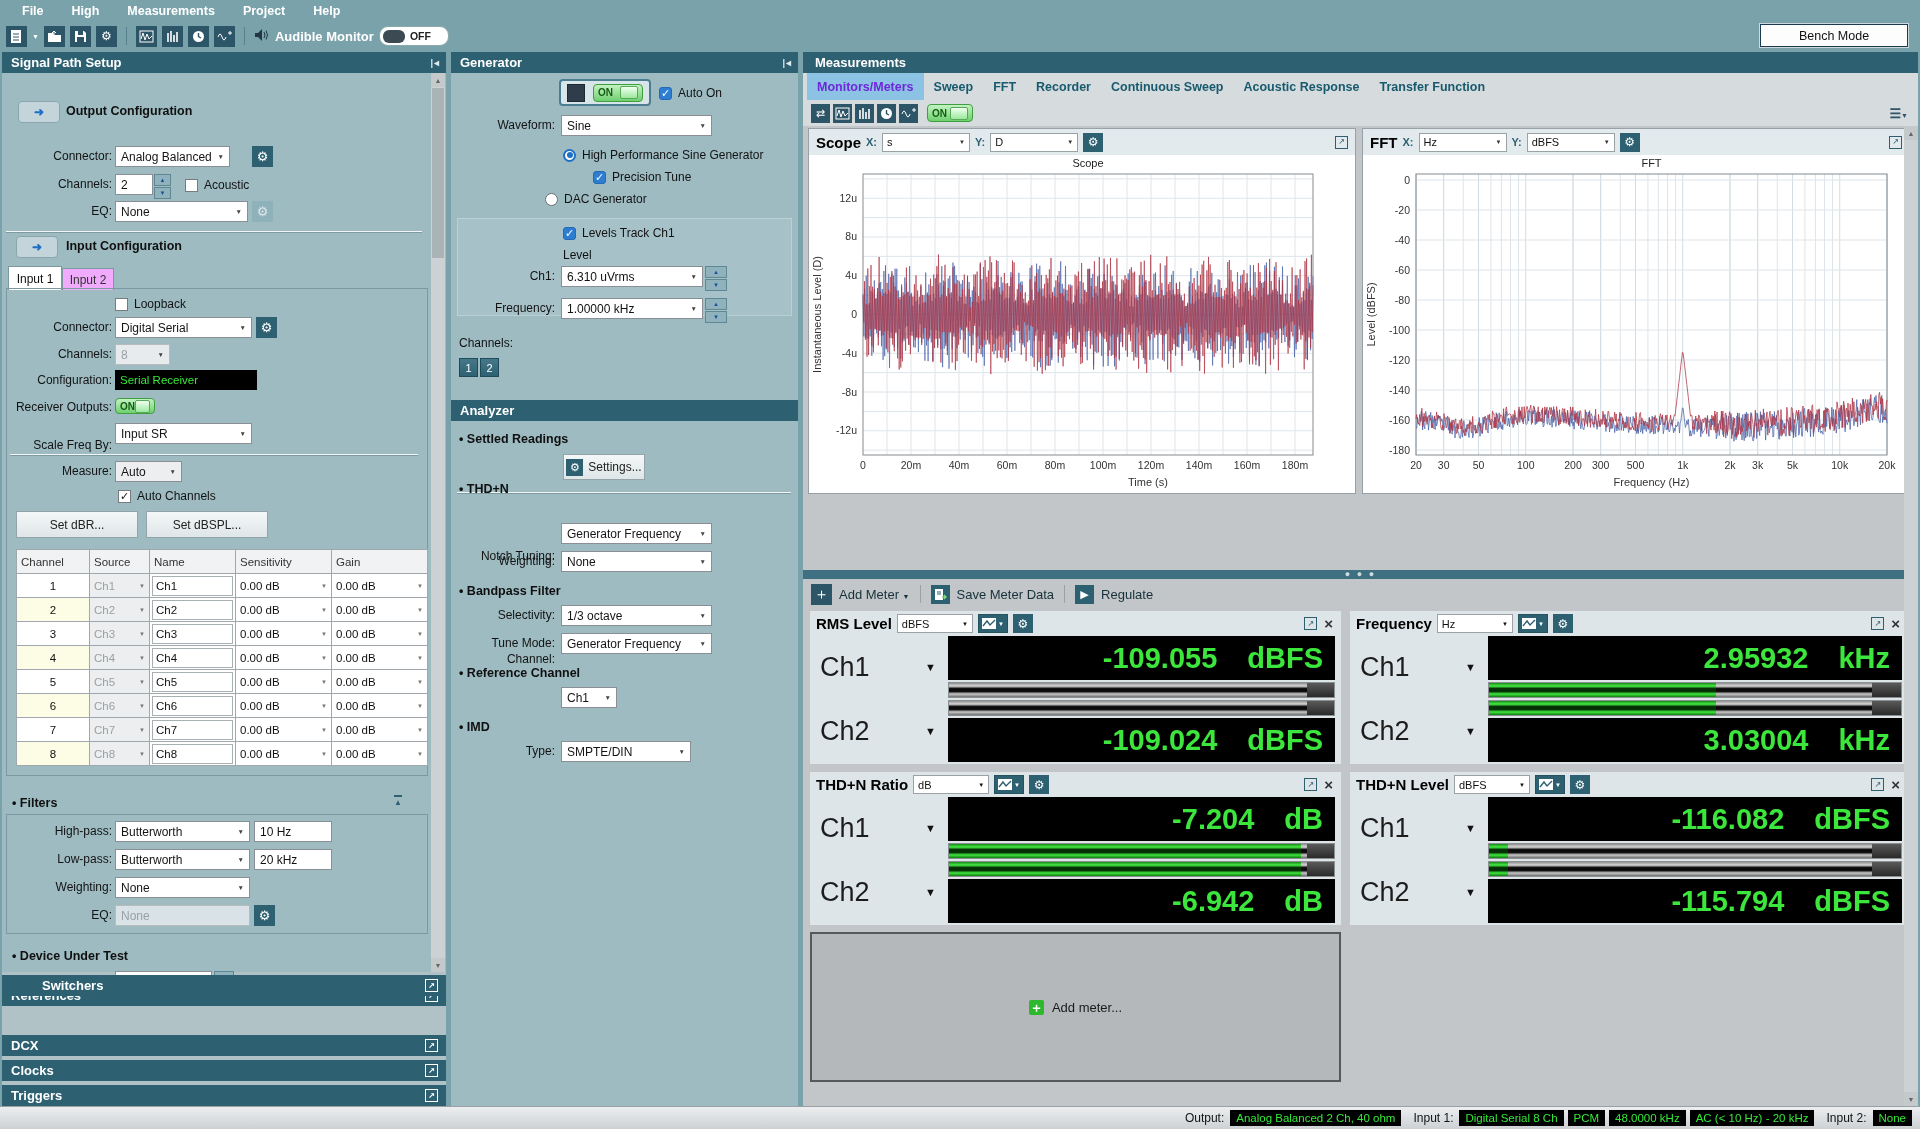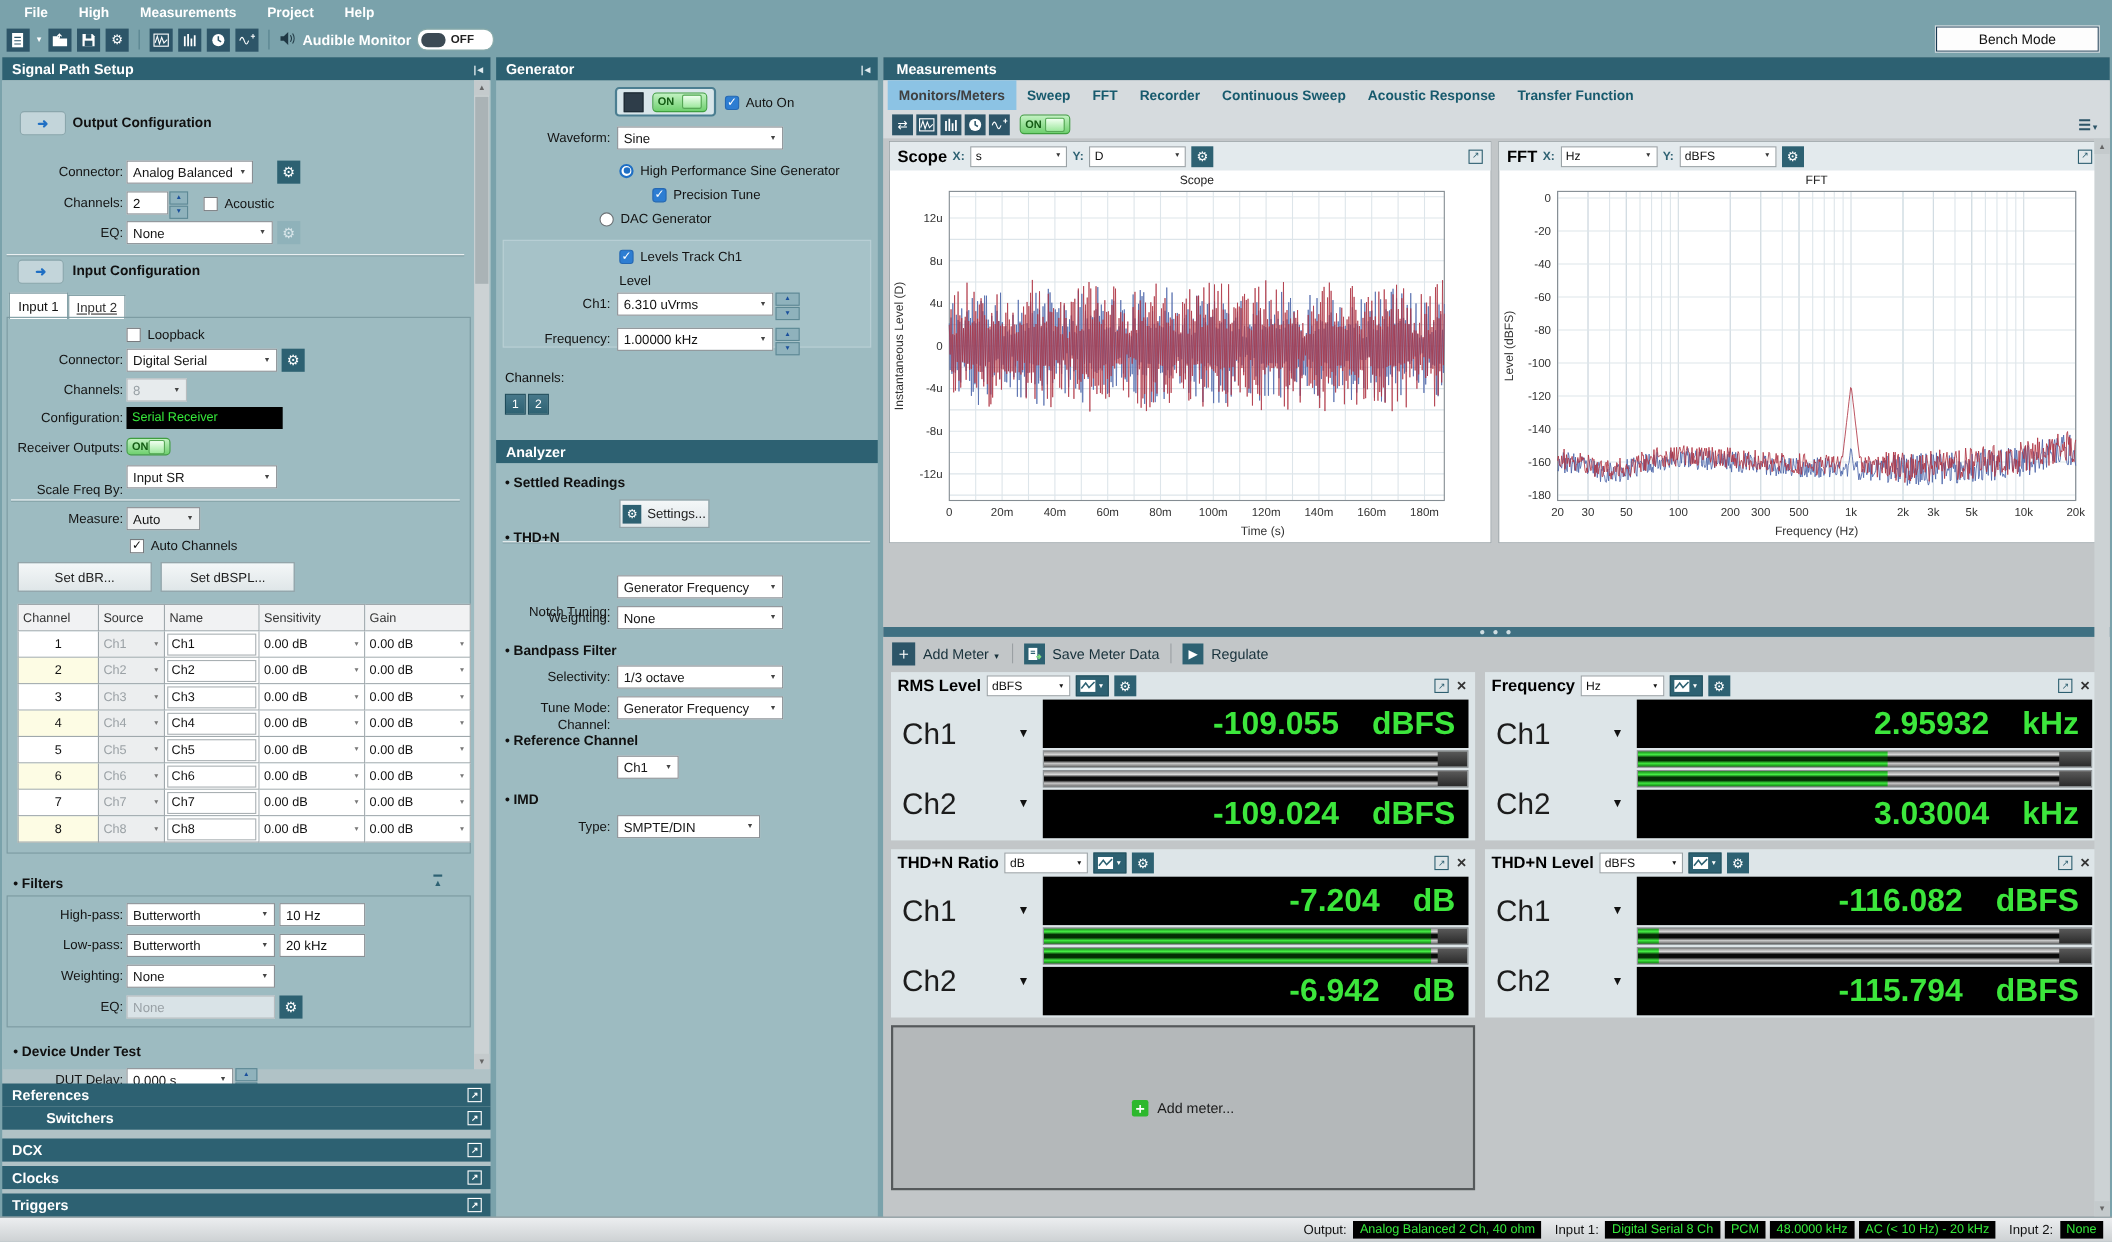--- a/index.html
+++ b/index.html
@@ -66,21 +66,21 @@
   
   .glbl{position:absolute;left:0;width:104px;text-align:right;font-size:12px;line-height:21px;color:#131313;}
   .combo{position:absolute;height:21px;background:#fff;border:1px solid #898f94;display:flex;align-items:center;padding:0 5px;font-size:12px;box-sizing:border-box;}
   .combo .arr{margin-left:auto;font-size:6.5px;color:#444;}
   .onbox{position:absolute;background:#d8e6ea;border:2px solid #4b7e91;border-radius:4px;display:flex;align-items:center;gap:8px;padding:0 6px;box-sizing:border-box;}
   .stopbtn{width:16px;height:16px;background:#2e3d49;border:1px solid #1c2a33;}
   .chbtn{width:17px;height:17px;background:linear-gradient(180deg,#47788a,#2d6172);border:1px solid #1e4b5a;color:#fff;font-size:11px;display:flex;align-items:center;justify-content:center;}
   
   #tabstrip{position:absolute;left:0;top:21px;width:1115px;height:27px;background:#d6dbde;display:flex;align-items:center;padding-left:4px;box-sizing:border-box;}
   .tab{padding:0 10px;height:27px;display:flex;align-items:center;font-weight:bold;font-size:12.5px;color:#175a6d;}
-  .tab.sel{background:#8cc3e4;color:#404040;}
+  .tab.sel{background:#8cc3e4;color:#6d28d9;}
   #meas-toolbar{position:absolute;left:0;top:48px;width:1115px;height:26px;background:#d6dbde;display:flex;align-items:center;gap:3px;padding-left:8px;box-sizing:border-box;}
   .mtb{width:19px;height:19px;background:#2d5568;color:#fff;display:flex;align-items:center;justify-content:center;font-size:11px;flex:0 0 auto;}
   #meas-content{position:absolute;left:0;top:74px;width:1115px;height:980px;background:#c2c6c8;}
   .graph-panel{position:absolute;top:2px;width:548px;height:366px;background:#fff;border:1px solid #98a1a5;box-sizing:border-box;}
   .graph-head{height:26px;background:#e3eaed;display:flex;align-items:center;gap:5px;padding:0 7px;}
   .graph-title{font-weight:bold;font-size:15px;color:#000;}
   .xy{font-size:11px;color:#2d6172;font-weight:bold;}
   .ghdd{width:88px;height:19px;background:#fff;border:1px solid #9aa2a6;display:flex;align-items:center;padding:0 4px;font-size:11px;box-sizing:border-box;}
   .ghdd .arr{margin-left:auto;font-size:6px;color:#333;}
   .ghgear{width:20px;height:19px;background:#2d6172;color:#fff;display:flex;align-items:center;justify-content:center;font-size:12px;}
@@ -226,21 +226,21 @@
           <span class="arr">▼</span>
         </div>
       <div class="gearbtn dis" style="left:250px;top:128px;">⚙</div>
       <div class="sep" style="left:4px;top:158px;width:416px;"></div>
 
       <div class="abs" style="left:14px;top:163px;width:40px;height:20px;background:#c3d5da;border:1px solid #8aa6ac;border-radius:4px;display:flex;align-items:center;justify-content:center;color:#1f6fc4;font-weight:bold;">➜</div>
       <div class="sec-title" style="left:64px;top:166px;">Input Configuration</div>
       <div class="abs" style="left:6px;top:193px;width:52px;height:23px;background:#fff;border:1px solid #7b99a0;border-bottom:none;display:flex;align-items:center;justify-content:center;">
           <span>Input 1</span>
         </div>
-      <div class="abs" style="left:60px;top:195px;width:50px;height:21px;background:#ffffff;border:1px solid #7b99a0;border-bottom:none;display:flex;align-items:center;justify-content:center;color:#333;text-decoration:underline;">
+      <div class="abs" style="left:60px;top:195px;width:50px;height:21px;background:#f0abfc;border:1px solid #7b99a0;border-bottom:none;display:flex;align-items:center;justify-content:center;color:#333;">
           <span>Input 2</span>
         </div>
       <div class="groupbox" style="left:4px;top:215px;width:422px;height:488px;"></div>
       <div class="chkrow" style="left:113px;top:224px;">
           <span class="chk"></span>
           <span>Loopback</span>
         </div>
       <div class="lbl" style="left:2px;top:244px;">Connector:</div>
       <div class="dd" style="left:113px;top:244px;width:137px;">
           <span>Digital Serial</span>
@@ -477,21 +477,21 @@
         <div class="sb-arrow" style="top:0;">▲</div>
         <div class="sb-thumb" style="top:15px;height:170px;"></div>
         <div class="sb-arrow" style="bottom:0;">▼</div>
       </div>
     </div>
     <div id="cbars">
         <div class="cbar" style="top: 933px;">
           <span>References</span>
           <span class="popout">↗</span>
         </div>
-        <div class="cbar" style="top: 954px; padding-left: 40px;">
+        <div class="cbar" style="top: 923px; padding-left: 40px;">
           <span>Switchers</span>
           <span class="popout">↗</span>
         </div>
         <div class="cbar" style="top: 983px;">
           <span>DCX</span>
           <span class="popout">↗</span>
         </div>
         <div class="cbar" style="top: 1008px;">
           <span>Clocks</span>
           <span class="popout">↗</span>

